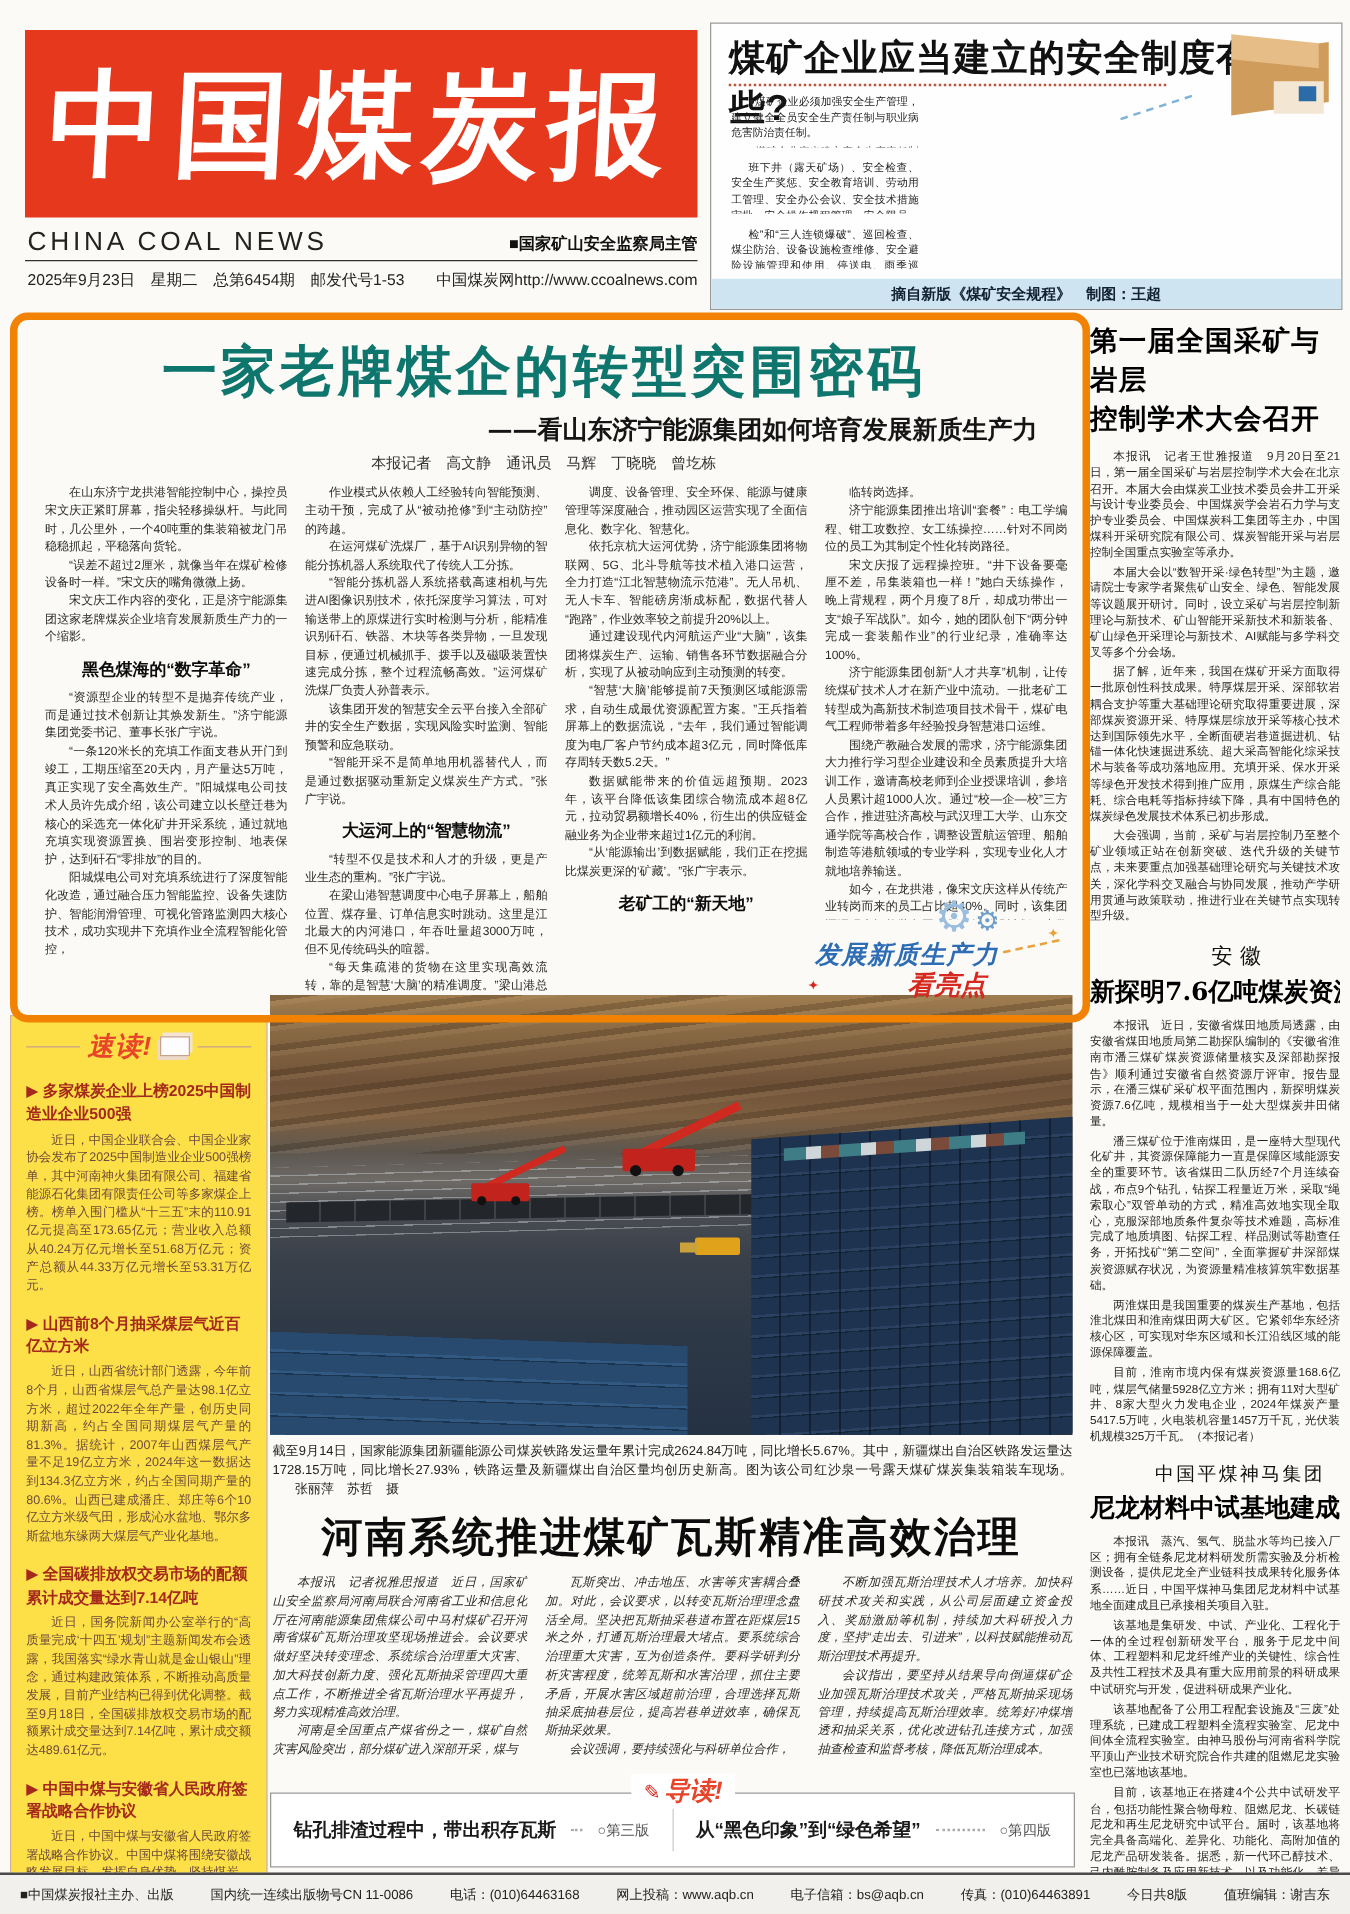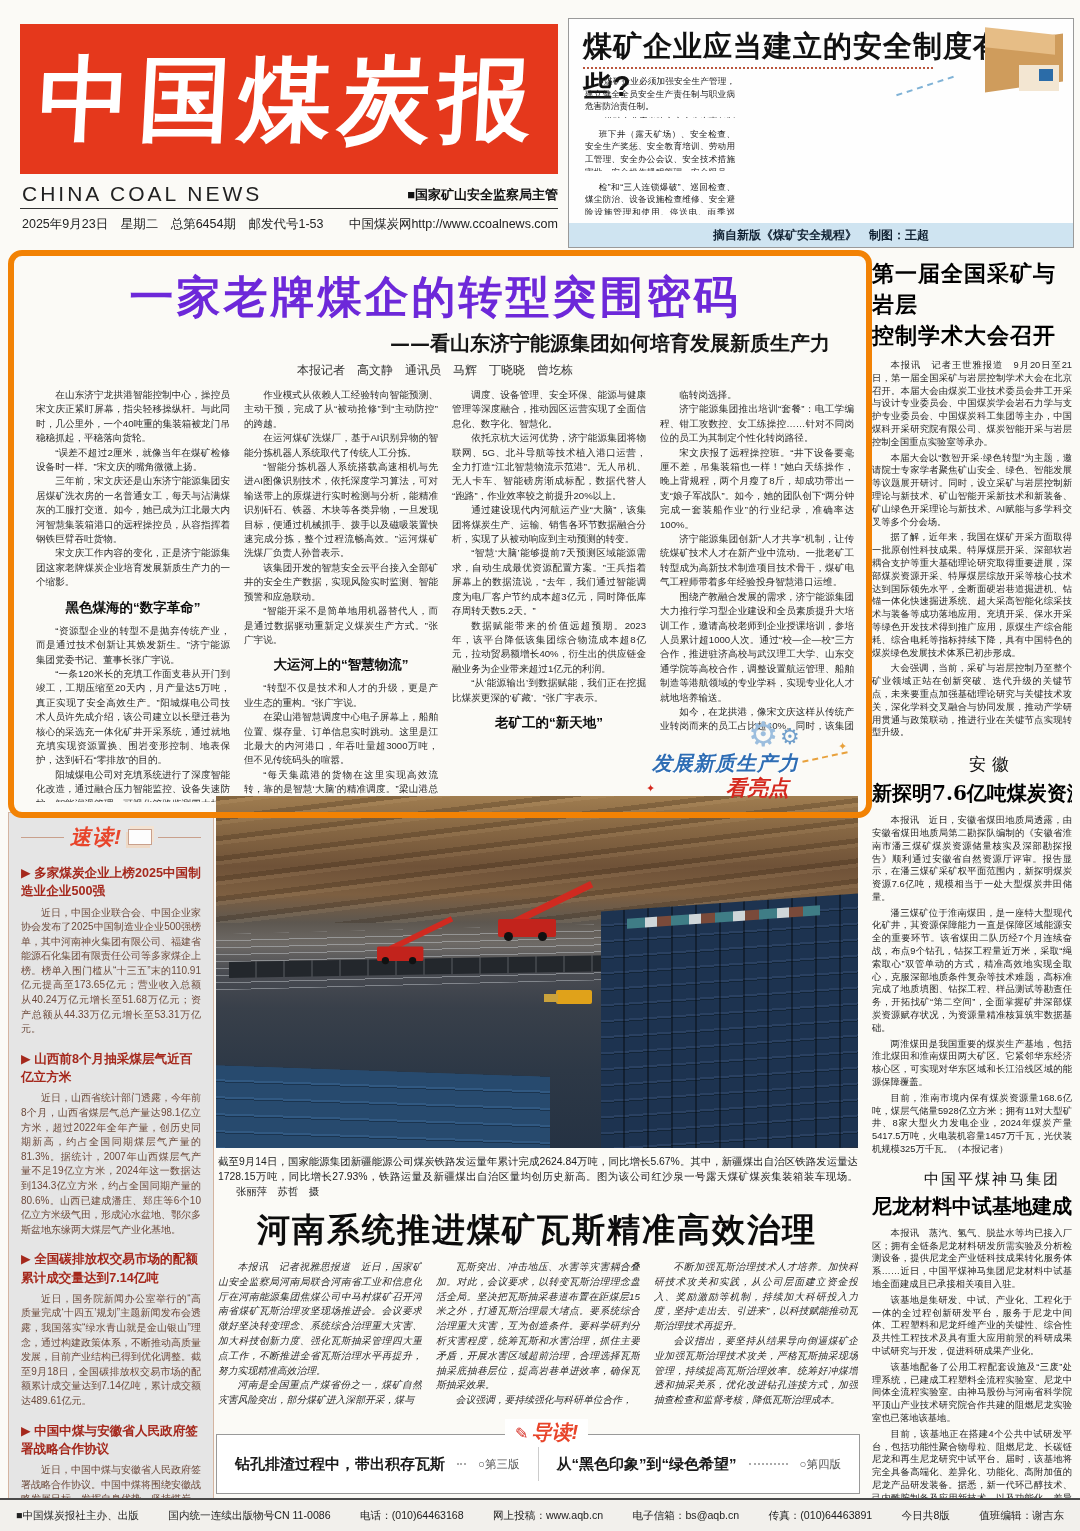--- a/index.html
+++ b/index.html
@@ -28,21 +28,21 @@
   .carton .c3{position:absolute;right:4px;top:34px;width:40px;height:26px;background:#f3e6d2;}
   .carton .c4{position:absolute;right:10px;top:38px;width:14px;height:12px;background:#2b6ca8;}
   .carton-dash{position:absolute;right:118px;top:66px;width:60px;border-top:2px dashed #7fb2d6;transform:rotate(-18deg);}
   .safety-credit{position:absolute;left:0;bottom:0;width:100%;height:24px;background:#cfe4f1;
         display:flex;align-items:center;justify-content:center;font-size:12px;font-weight:700;color:#123;}
   
   .highlight-frame{position:absolute;left:8px;top:250px;width:852px;height:556px;border:6px solid #f28204;
         border-radius:14px;z-index:5;pointer-events:none;}
   
   .main-headline{position:absolute;left:40px;top:268px;width:790px;text-align:center;font-size:44px;
-        font-weight:900;letter-spacing:3px;color:#6d28d9;}
+        font-weight:900;letter-spacing:3px;color:#0f766e;}
   .main-deck{position:absolute;left:40px;top:330px;width:790px;text-align:right;font-size:20px;font-weight:700;
         font-family:"DejaVu Serif",serif;color:#151515;}
   .main-byline{position:absolute;left:40px;top:362px;width:790px;text-align:center;font-size:12px;color:#333;}
   .main-cols{position:absolute;left:36px;top:388px;width:818px;height:414px;display:flex;gap:14px;overflow:hidden;}
   .mcol{width:194px;height:100%;overflow:hidden;}
   .mcol p.para{margin:0;font-size:9.6px;line-height:14.4px;text-align:justify;text-indent:2em;color:#2a2a2a;}
   .mcol h4.colhead{margin:9px 0 7px;text-align:center;font-size:13.5px;font-weight:900;color:#0d0d0d;}
   .mcol.short{height:348px;}
   
   .badge{position:absolute;left:652px;top:738px;width:200px;height:64px;z-index:6;}
@@ -60,21 +60,21 @@
   
   .right-col{position:absolute;left:872px;top:258px;width:200px;height:1266px;overflow:hidden;}
   .rc-head1{font-family:"DejaVu Serif",serif;font-size:22px;font-weight:900;line-height:31px;letter-spacing:1px;color:#000;}
   .rc-body p{margin:0 0 3px;font-size:9.3px;line-height:12.8px;text-align:justify;text-indent:2em;color:#262626;}
   .rc-kicker{margin:14px 0 4px;text-align:center;font-size:17px;letter-spacing:6px;color:#111;padding-left:40px;}
   .rc-kicker.small{font-size:15px;letter-spacing:2px;}
   .rc-head2{margin:0 0 7px;font-family:"DejaVu Serif",serif;font-size:20px;font-weight:900;letter-spacing:0;color:#000;white-space:nowrap;}
   .rc-sec{margin-bottom:10px;}
   
   .quick-read{position:absolute;left:8px;top:812px;width:206px;height:712px;border:1px solid #d4b4a0;
-        background:#e5e5e5;overflow:hidden;box-sizing:border-box;padding:10px 12px;}
+        background:#fde047;overflow:hidden;box-sizing:border-box;padding:10px 12px;}
   .sq-titlebar{display:flex;align-items:center;justify-content:center;gap:6px;margin-bottom:4px;}
   .sq-line{flex:1;border-top:1px solid #c9a08c;}
   .sq-title{font-size:21px;font-weight:900;font-style:italic;color:#e8442a;letter-spacing:1px;}
   .paper-icon{display:inline-block;width:22px;height:14px;background:#fdfdfd;border:1px solid #c9a08c;
         box-shadow:2px -3px 0 #f3e3d3,-2px 3px 0 #eed9c6;}
   .quick-read h4.sq-head{margin:13px 0 5px;font-size:12.6px;line-height:1.45;font-weight:700;color:#a5281c;}
   .quick-read p.sq-body{margin:0 0 4px;font-size:10px;line-height:14.6px;text-align:justify;text-indent:2em;color:#6d4a3b;}
   
   .photo{position:absolute;left:216px;top:796px;width:642px;height:352px;overflow:hidden;
      background:linear-gradient(180deg,#a07d50 0%,#8a6a45 8%,#6f5238 20%,#7d5f41 28%,#5d5750 36%,#6e6a66 42%,#4a4c52 50%,#39404a 60%,#2d3846 78%,#253243 100%);}
@@ -170,21 +170,20 @@
 
   <div class="highlight-frame"></div>
 
   <div class="main-headline">一家老牌煤企的转型突围密码</div>
   <div class="main-deck">——看山东济宁能源集团如何培育发展新质生产力</div>
   <div class="main-byline">本报记者　高文静　通讯员　马辉　丁晓晓　曾圪栋</div>
   <div class="main-cols">
     <div class="mcol">
         <p class="para">在山东济宁龙拱港智能控制中心，操控员宋文庆正紧盯屏幕，指尖轻移操纵杆。与此同时，几公里外，一个40吨重的集装箱被龙门吊稳稳抓起，平稳落向货轮。</p>
         <p class="para">“误差不超过2厘米，就像当年在煤矿检修设备时一样。”宋文庆的嘴角微微上扬。</p>
-        <p class="para">三年前，宋文庆还是山东济宁能源集团安居煤矿洗衣房的一名普通女工，每天与沾满煤灰的工服打交道。如今，她已成为江北最大内河智慧集装箱港口的远程操控员，从容指挥着钢铁巨臂吞吐货物。</p>
         <p class="para">宋文庆工作内容的变化，正是济宁能源集团这家老牌煤炭企业培育发展新质生产力的一个缩影。</p>
         <h4 class="colhead">黑色煤海的“数字革命”</h4>
         <p class="para">“资源型企业的转型不是抛弃传统产业，而是通过技术创新让其焕发新生。”济宁能源集团党委书记、董事长张广宇说。</p>
         <p class="para">“一条120米长的充填工作面支巷从开门到竣工，工期压缩至20天内，月产量达5万吨，真正实现了安全高效生产。”阳城煤电公司技术人员许先成介绍，该公司建立以长壁迁巷为核心的采选充一体化矿井开采系统，通过就地充填实现资源置换、围岩变形控制、地表保护，达到矸石“零排放”的目的。</p>
         <p class="para">阳城煤电公司对充填系统进行了深度智能化改造，通过融合压力智能监控、设备失速防护、智能润滑管理、可视化管路监测四大核心技术，成功实现井下充填作业全流程智能化管控，</p>
       </div>
     <div class="mcol">
         <p class="para">作业模式从依赖人工经验转向智能预测、主动干预，完成了从“被动抢修”到“主动防控”的跨越。</p>
         <p class="para">在运河煤矿洗煤厂，基于AI识别异物的智能分拣机器人系统取代了传统人工分拣。</p>
         <p class="para">“智能分拣机器人系统搭载高速相机与先进AI图像识别技术，依托深度学习算法，可对输送带上的原煤进行实时检测与分析，能精准识别矸石、铁器、木块等各类异物，一旦发现目标，便通过机械抓手、拨手以及磁吸装置快速完成分拣，整个过程流畅高效。”运河煤矿洗煤厂负责人孙普表示。</p>

